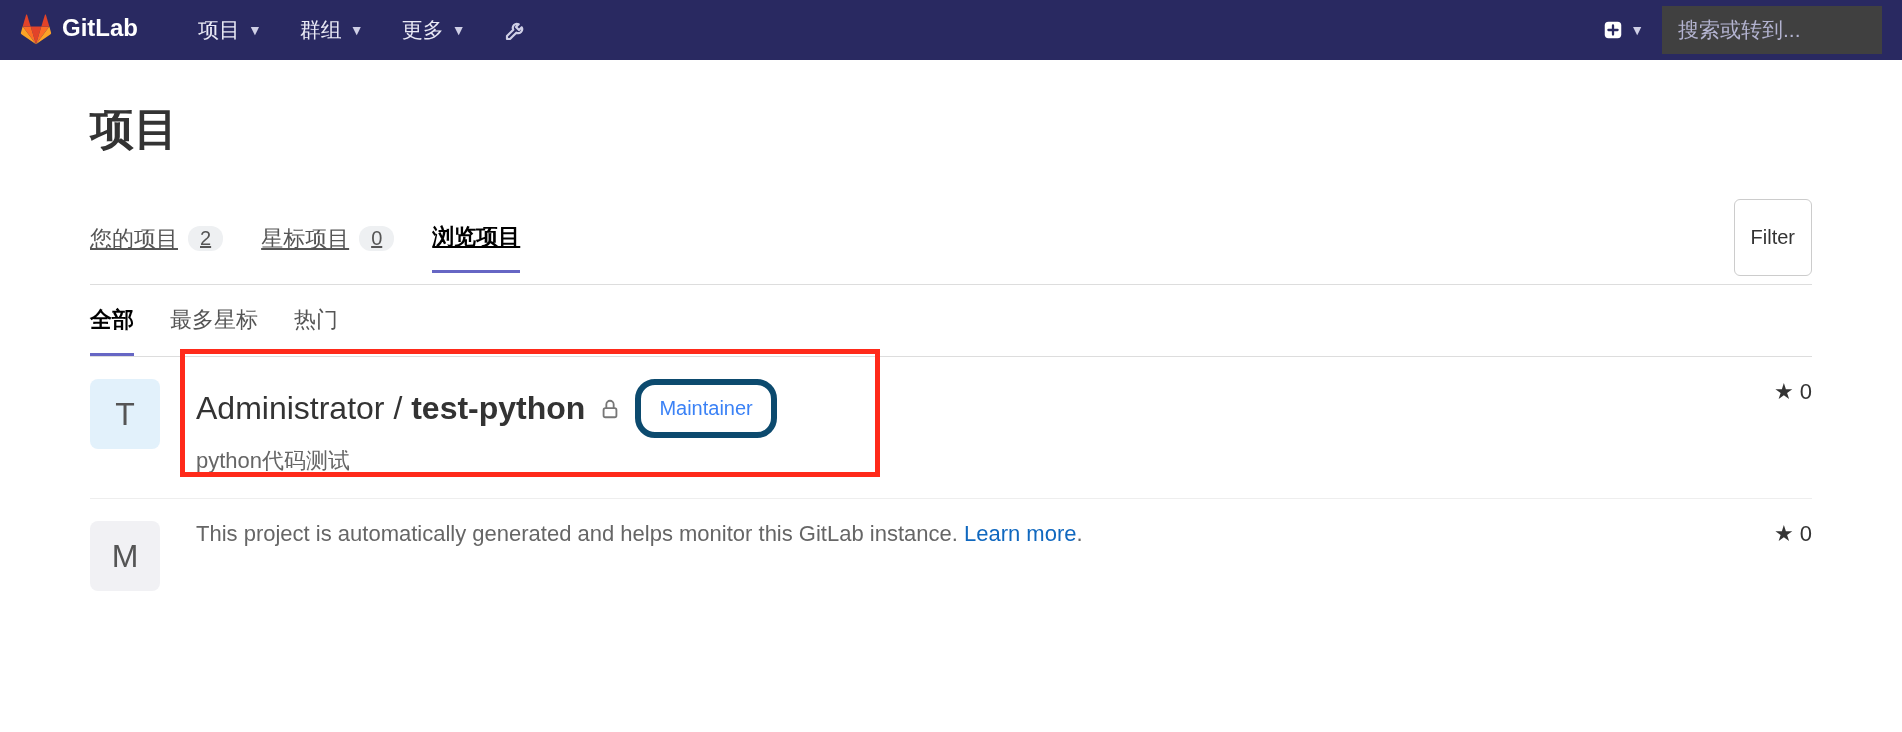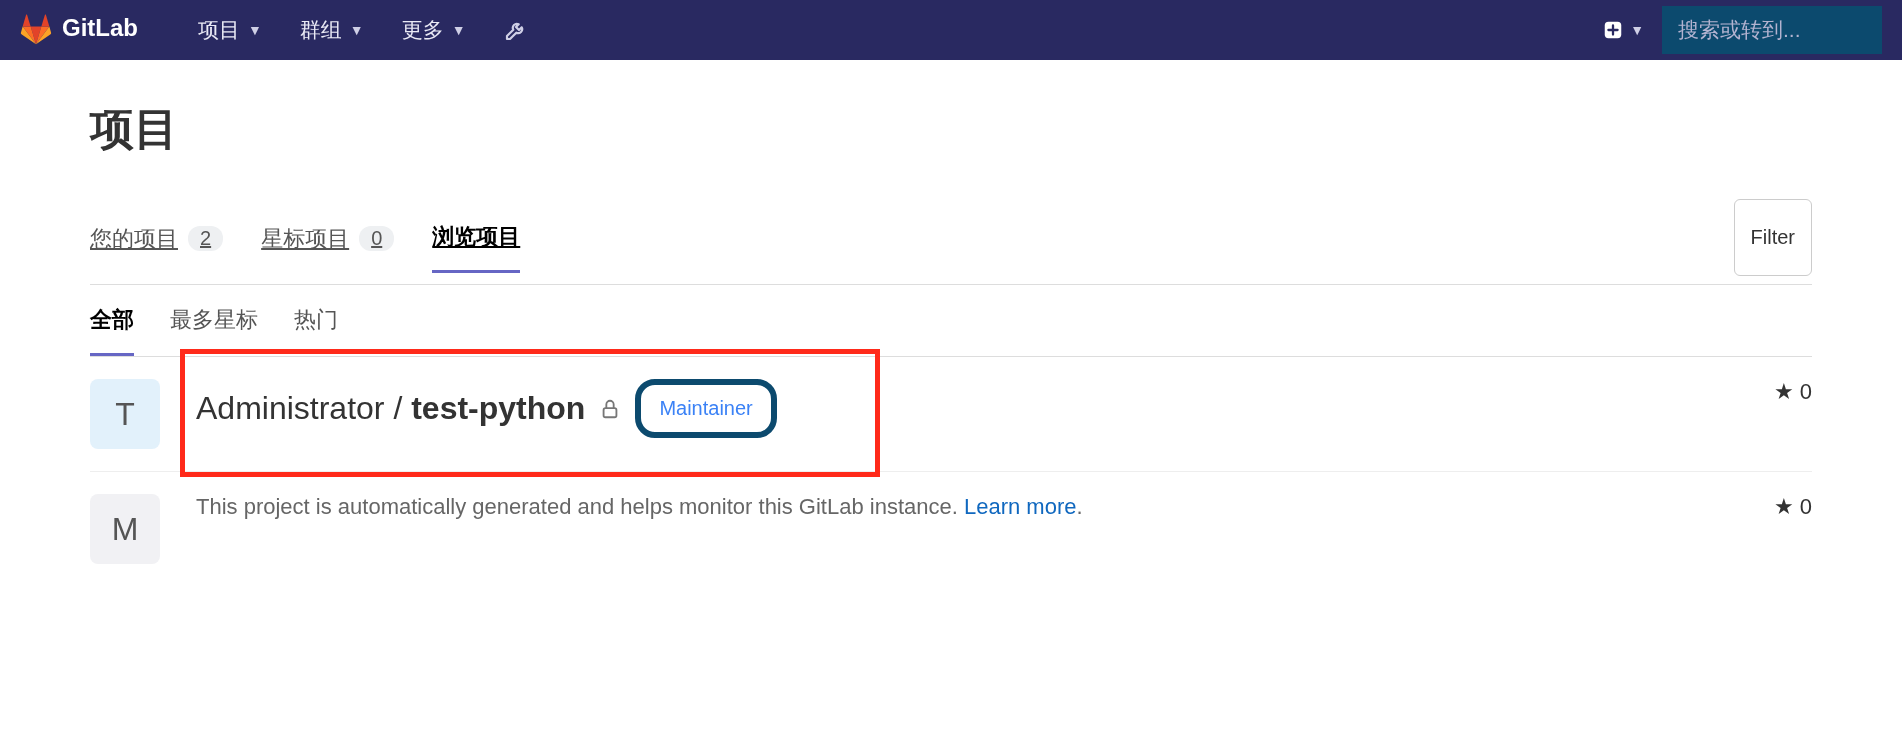--- a/index.html
+++ b/index.html
@@ -4,21 +4,21 @@
 <style>
   * { margin: 0; padding: 0; box-sizing: border-box; }
   body { font-family: -apple-system, BlinkMacSystemFont, "Segoe UI", Helvetica, Arial, sans-serif; background: #fff; color: #333; width: 1902px; }
   .navbar { background: #292961; height: 60px; display: flex; align-items: center; padding: 0 20px; color: #fff; }
   .logo-wrap { display: flex; align-items: flex-start; gap: 10px; margin-right: 60px; }
   .logo-text { font-size: 24px; font-weight: 600; color: #fff; }
   .nav-items { display: flex; align-items: center; gap: 38px; flex: 1; }
   .nav-link { color: #e9e9f5; font-size: 21px; display: flex; align-items: center; gap: 8px; cursor: pointer; }
   .nav-right { display: flex; align-items: center; gap: 18px; }
   .plus-btn { display: flex; align-items: center; gap: 6px; cursor: pointer; }
-  .search-box { background: #0c4a6e; padding: 10px 16px; color: #b3b3d0; font-size: 21px; min-width: 220px; }
+  .search-box { background: #404040; padding: 10px 16px; color: #b3b3d0; font-size: 21px; min-width: 220px; }
   .content { padding: 40px 90px 0 90px; }
   .page-title { font-size: 44px; font-weight: 700; color: #333; margin-bottom: 40px; }
   .tab-row { display: flex; align-items: center; border-bottom: 1px solid #ddd; gap: 38px; }
   .tab { font-size: 22px; color: #555; padding: 12px 0 18px 0; display: flex; align-items: center; gap: 10px; cursor: pointer; text-decoration: underline; }
   .tab.active { color: #000; font-weight: 700; border-bottom: 3px solid #6666c4; }
   .badge-count { background: #eef0f2; color: #555; border-radius: 12px; padding: 1px 12px; font-size: 20px; font-weight: 400; }
   .tab-spacer { flex: 1; }
   .filter-btn { border: 1px solid #ccc; border-radius: 6px; padding: 26px 16px; font-size: 20px; color: #333; cursor: pointer; margin-bottom: 8px; }
   .subtab-row { display: flex; gap: 36px; border-bottom: 1px solid #ddd; }
   .subtab { font-size: 22px; color: #555; padding: 20px 0 18px 0; cursor: pointer; }
@@ -128,20 +128,21 @@
             <span>Administrator / </span><b>test-python</b>
           </span>
           <span>
             <svg width="22" height="22" viewBox="0 0 24 24" fill="none" stroke="#777" stroke-width="2" stroke-linecap="round" stroke-linejoin="round">
                 <rect x="5" y="11" width="14" height="10" rx="2"></rect>
                 <path d="M8 11V7a4 4 0 0 1 8 0v4"></path>
               </svg>
           </span>
           <span class="role-pill">Maintainer</span>
         </div>
+        <div class="project-desc">python代码测试</div>
       </div>
       <div class="stars">
         <span>★</span>
         <span>0</span>
       </div>
       <div class="highlight-box" style="left:90px; top:-8px; width:700px; height:128px;"></div>
     </div>
 
     <div class="project-row">
       <div class="avatar grey">M</div>

